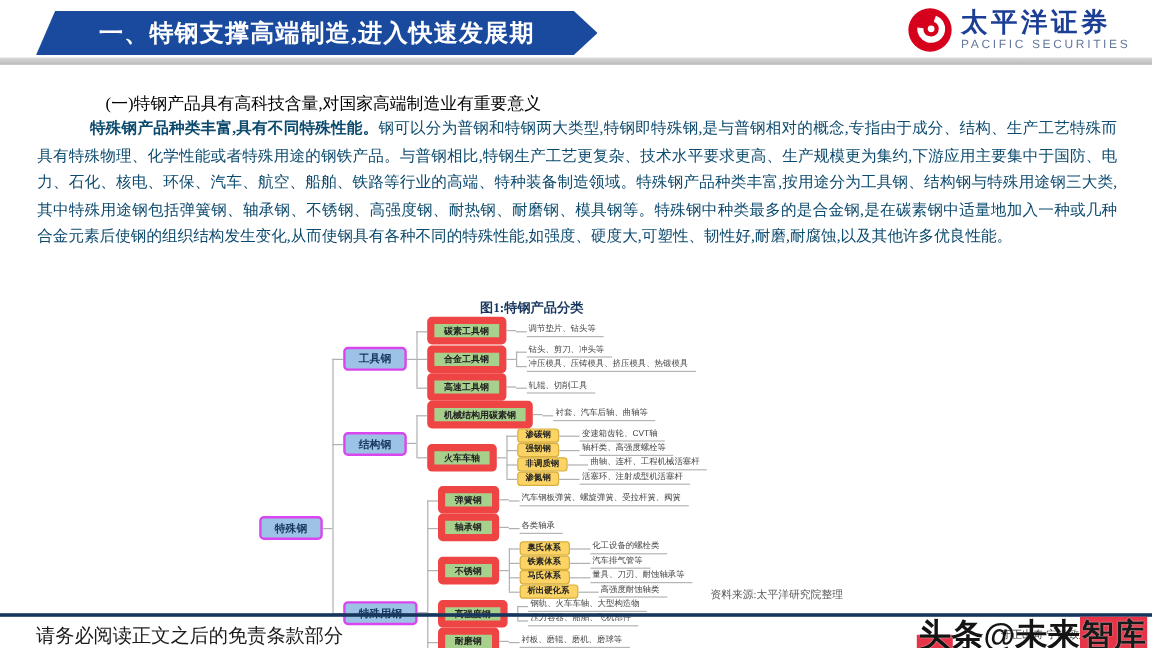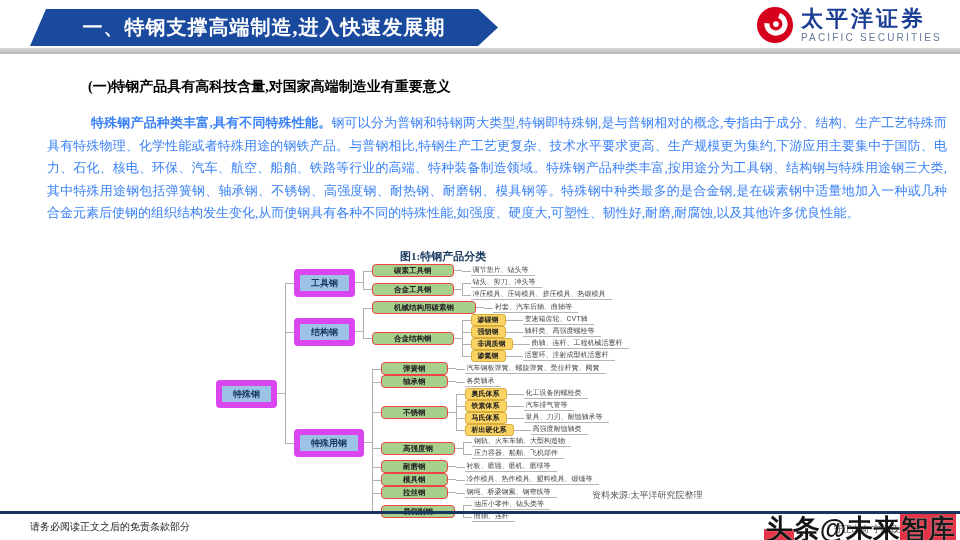--- a/index.html
+++ b/index.html
@@ -10,47 +10,47 @@
           clip-path:polygon(16px 0%, calc(100% - 20px) 0%, 100% 50%, calc(100% - 20px) 100%, 0% 100%);
           display:flex;align-items:center;justify-content:center;}
   .banner span{color:#fff;font-weight:bold;font-size:20px;letter-spacing:1px;}
   .graybar{position:absolute;left:0;top:48px;width:960px;height:6px;
            background:linear-gradient(#d8d8d8,#b9b9b9);}
   .logo{position:absolute;right:18px;top:6px;display:flex;align-items:center;gap:7px;}
   .logo-text{display:flex;flex-direction:column;align-items:flex-start;}
   .logo-cn{color:#1c3e95;font-weight:bold;font-size:22px;letter-spacing:3px;line-height:24px;}
   .logo-en{color:#64789b;font-size:10px;letter-spacing:2.2px;font-family:"Liberation Sans",sans-serif;margin-top:1px;}
   
-  .heading{position:absolute;left:88px;top:78px;font-size:14px;font-weight:bold;color:#000;}
-  .para{position:absolute;left:31px;top:96px;width:900px;margin:16px;font-size:13px;line-height:22.5px;
-        color:#3b82f6;text-align:justify;text-indent:44px;}
+  .heading{position:absolute;left:88px;top:78px;font-size:14px;font-weight:normal;color:#000;}
+  .para{position:absolute;left:31px;top:96px;width:900px;margin:0;font-size:13px;line-height:22.5px;
+        color:#0c4a6e;text-align:justify;text-indent:44px;}
   
   .figtitle{position:absolute;left:400px;top:249px;font-size:11px;font-weight:bold;color:#17365d;}
   .source{position:absolute;left:592px;top:489px;font-size:9px;color:#595959;}
   .tree{position:absolute;left:216px;top:264px;display:flex;align-items:center;}
   .trow{display:flex;align-items:center;}
   .kids{display:flex;flex-direction:column;justify-content:center;}
   .kid{position:relative;padding-left:9px;display:flex;align-items:center;}
   .kid::before{content:'';position:absolute;left:0;top:0;height:100%;border-left:1px solid #b0b0b0;}
   .kid:first-child::before{top:50%;height:50%;}
   .kid:last-child::before{top:0;height:50%;}
   .kid:first-child:last-child::before{display:none;}
   .kid::after{content:'';position:absolute;left:0;top:50%;width:9px;border-top:1px solid #b0b0b0;}
   .stub{width:8px;border-top:1px solid #b0b0b0;align-self:center;flex:none;}
   .tnode{border-radius:4px;text-align:center;white-space:nowrap;font-weight:bold;flex:none;
          font-family:"Liberation Sans","DejaVu Sans",sans-serif;}
-  .d0,.d1{background:#9cc3e6;border:6px solid #d946ef;color:#17375e;font-size:9px;line-height:10px;padding:3px 11px;}
-  .d2{background:#a8d08d;border:1px solid #ef4444;color:#222;font-size:7.5px;line-height:9px;padding:1px 21px;}
+  .d0,.d1{background:#9cc3e6;border:2px solid #d946ef;color:#17375e;font-size:9px;line-height:10px;padding:3px 11px;}
+  .d2{background:#a8d08d;border:6px solid #ef4444;color:#222;font-size:7.5px;line-height:9px;padding:1px 8px;}
   .d3{background:#fbd465;border:1px solid #d8ae3c;color:#222;font-size:7px;line-height:8px;padding:1px 6px;border-radius:3px;}
   .leaf{font-size:7px;line-height:8px;color:#444;border-bottom:1px solid #b5b5b5;
         margin:1px 0;padding:0 6px 1px 2px;white-space:nowrap;
         font-family:"Liberation Sans","DejaVu Sans",sans-serif;}
   
   .footline{position:absolute;left:0;top:511px;width:960px;height:3px;background:#17365d;}
-  .disclaimer{position:absolute;left:30px;top:520px;font-size:10px;color:#1a1a1a;}
+  .disclaimer{position:absolute;left:30px;top:520px;font-size:16px;color:#1a1a1a;}
   .slogan{position:absolute;right:52px;top:523px;font-size:9px;color:#333;z-index:1;}
   .watermark{position:absolute;right:4px;top:500px;z-index:2;font-weight:bold;font-size:27px;
              letter-spacing:0;color:#141414;font-family:"Liberation Sans","DejaVu Sans",sans-serif;
              text-shadow:0 0 1px #fff;margin-top:11px;}
   .watermark::before{content:'';position:absolute;left:-2px;bottom:3px;width:30px;height:15px;
              background:#e53448;z-index:-1;}
   .wm-red{background:#e53448;color:#1a1a1a;padding:0 1px;}
 </style>
 </head>
 <body>
@@ -107,20 +107,31 @@
                     <div class="kids">
                       <div class="kid">
                         <div class="leaf">钻头、剪刀、冲头等</div>
                       </div>
                       <div class="kid">
                         <div class="leaf">冲压模具、压铸模具、挤压模具、热锻模具</div>
                       </div>
                     </div>
                   </div>
                 </div>
+                <div class="kid">
+                  <div class="trow">
+                    <div class="tnode d2">高速工具钢</div>
+                    <div class="stub"></div>
+                    <div class="kids">
+                      <div class="kid">
+                        <div class="leaf">轧辊、切削工具</div>
+                      </div>
+                    </div>
+                  </div>
+                </div>
               </div>
             </div>
           </div>
           <div class="kid">
             <div class="trow">
               <div class="tnode d1">结构钢</div>
               <div class="stub"></div>
               <div class="kids">
                 <div class="kid">
                   <div class="trow">
@@ -128,21 +139,21 @@
                     <div class="stub"></div>
                     <div class="kids">
                       <div class="kid">
                         <div class="leaf">衬套、汽车后轴、曲轴等</div>
                       </div>
                     </div>
                   </div>
                 </div>
                 <div class="kid">
                   <div class="trow">
-                    <div class="tnode d2">合金结构钢</div>
+                    <div class="tnode d2">火车车轴</div>
                     <div class="stub"></div>
                     <div class="kids">
                       <div class="kid">
                         <div class="trow">
                           <div class="tnode d3">渗碳钢</div>
                           <div class="stub"></div>
                           <div class="kids">
                             <div class="kid">
                               <div class="leaf">变速箱齿轮、CVT轴</div>
                             </div>

